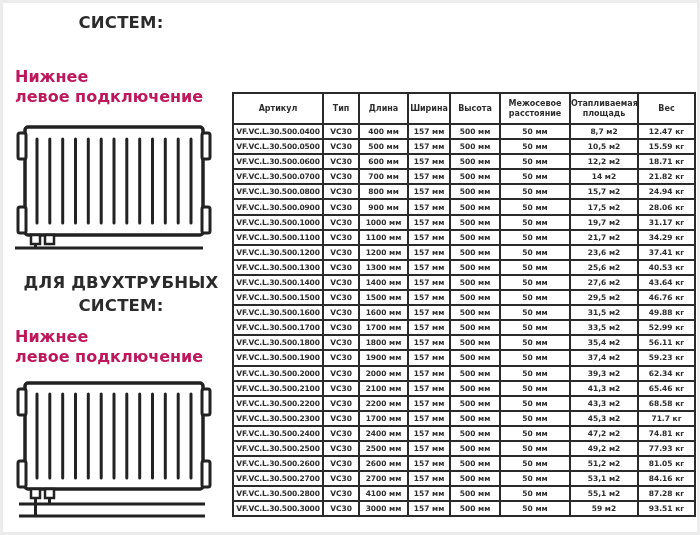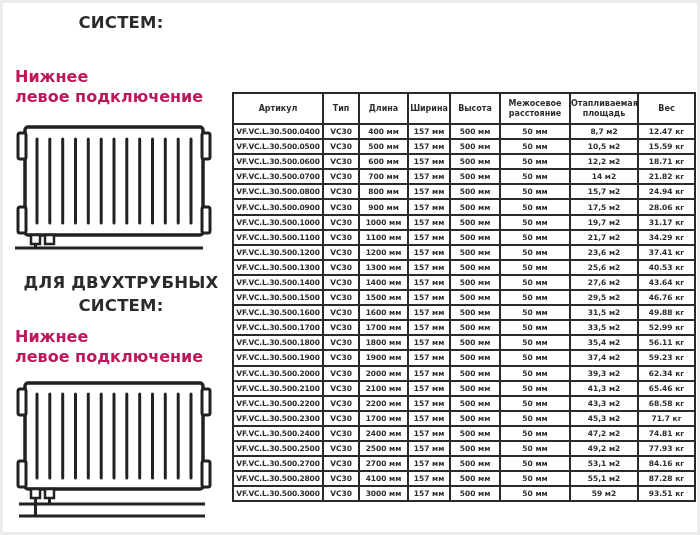--- a/index.html
+++ b/index.html
@@ -360,20 +360,30 @@
             <td class="col-artikul">VF.VC.L.30.500.2500</td>
             <td>VC30</td>
             <td>2500 мм</td>
             <td>157 мм</td>
             <td>500 мм</td>
             <td>50 мм</td>
             <td>49,2 м2</td>
             <td>77.93 кг</td>
           </tr>
           <tr>
+            <td class="col-artikul">VF.VC.L.30.500.2600</td>
+            <td>VC30</td>
+            <td>2600 мм</td>
+            <td>157 мм</td>
+            <td>500 мм</td>
+            <td>50 мм</td>
+            <td>51,2 м2</td>
+            <td>81.05 кг</td>
+          </tr>
+          <tr>
             <td class="col-artikul">VF.VC.L.30.500.2700</td>
             <td>VC30</td>
             <td>2700 мм</td>
             <td>157 мм</td>
             <td>500 мм</td>
             <td>50 мм</td>
             <td>53,1 м2</td>
             <td>84.16 кг</td>
           </tr>
           <tr>

